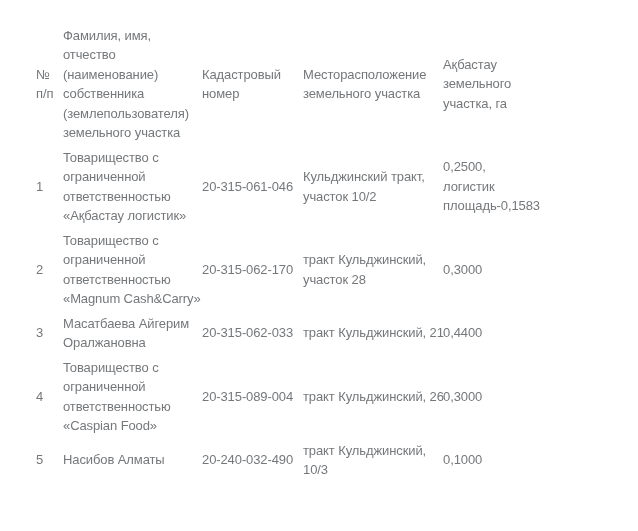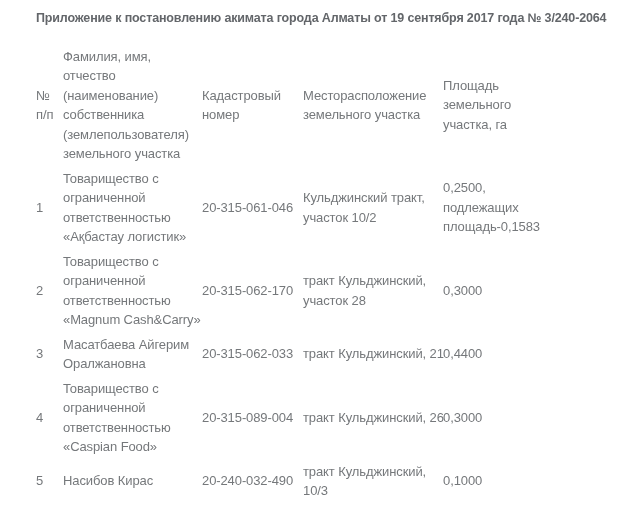--- a/index.html
+++ b/index.html
@@ -51,21 +51,20 @@
   col.c-owner    { width: 139px; }
   col.c-cadastre { width: 101px; }
   col.c-location { width: 140px; }
   col.c-area     { width: 179px; }
 </style>
 </head>
 <body>
 
 <div class="page">
 
-  <div class="doc-title-line">Приложение к постановлению акимата города Алматы от 19 сентября 2017 года № 3/240-2064</div>
 
   <table class="land-table">
     <colgroup>
       <col class="c-num">
       <col class="c-owner">
       <col class="c-cadastre">
       <col class="c-location">
       <col class="c-area">
     </colgroup>
     <thead>
@@ -75,37 +74,37 @@
         <th>Фамилия, имя,
 отчество
 (наименование)
 собственника
 (землепользователя)
 земельного участка</th>
         <th>Кадастровый
 номер</th>
         <th>Месторасположение
 земельного участка</th>
-        <th>Площадь
+        <th>Ақбастау
 земельного
 участка, га</th>
       </tr>
     </thead>
     <tbody>
       <tr>
         <td>1</td>
         <td>Товарищество с
 ограниченной
 ответственностью
 «Ақбастау логистик»</td>
         <td>20-315-061-046</td>
         <td>Кульджинский тракт,
 участок 10/2</td>
         <td>0,2500,
-подлежащих
+логистик
 площадь-0,1583</td>
       </tr>
       <tr>
         <td>2</td>
         <td>Товарищество с
 ограниченной
 ответственностью
 «Magnum Cash&amp;Carry»</td>
         <td>20-315-062-170</td>
         <td>тракт Кульджинский,
@@ -125,21 +124,21 @@
         <td>Товарищество с
 ограниченной
 ответственностью
 «Caspian Food»</td>
         <td>20-315-089-004</td>
         <td>тракт Кульджинский, 26</td>
         <td>0,3000</td>
       </tr>
       <tr>
         <td>5</td>
-        <td>Насибов Кирас</td>
+        <td>Насибов Алматы</td>
         <td>20-240-032-490</td>
         <td>тракт Кульджинский,
 10/3</td>
         <td>0,1000</td>
       </tr>
     </tbody>
   </table>
 </div>
 
 </body></html>

